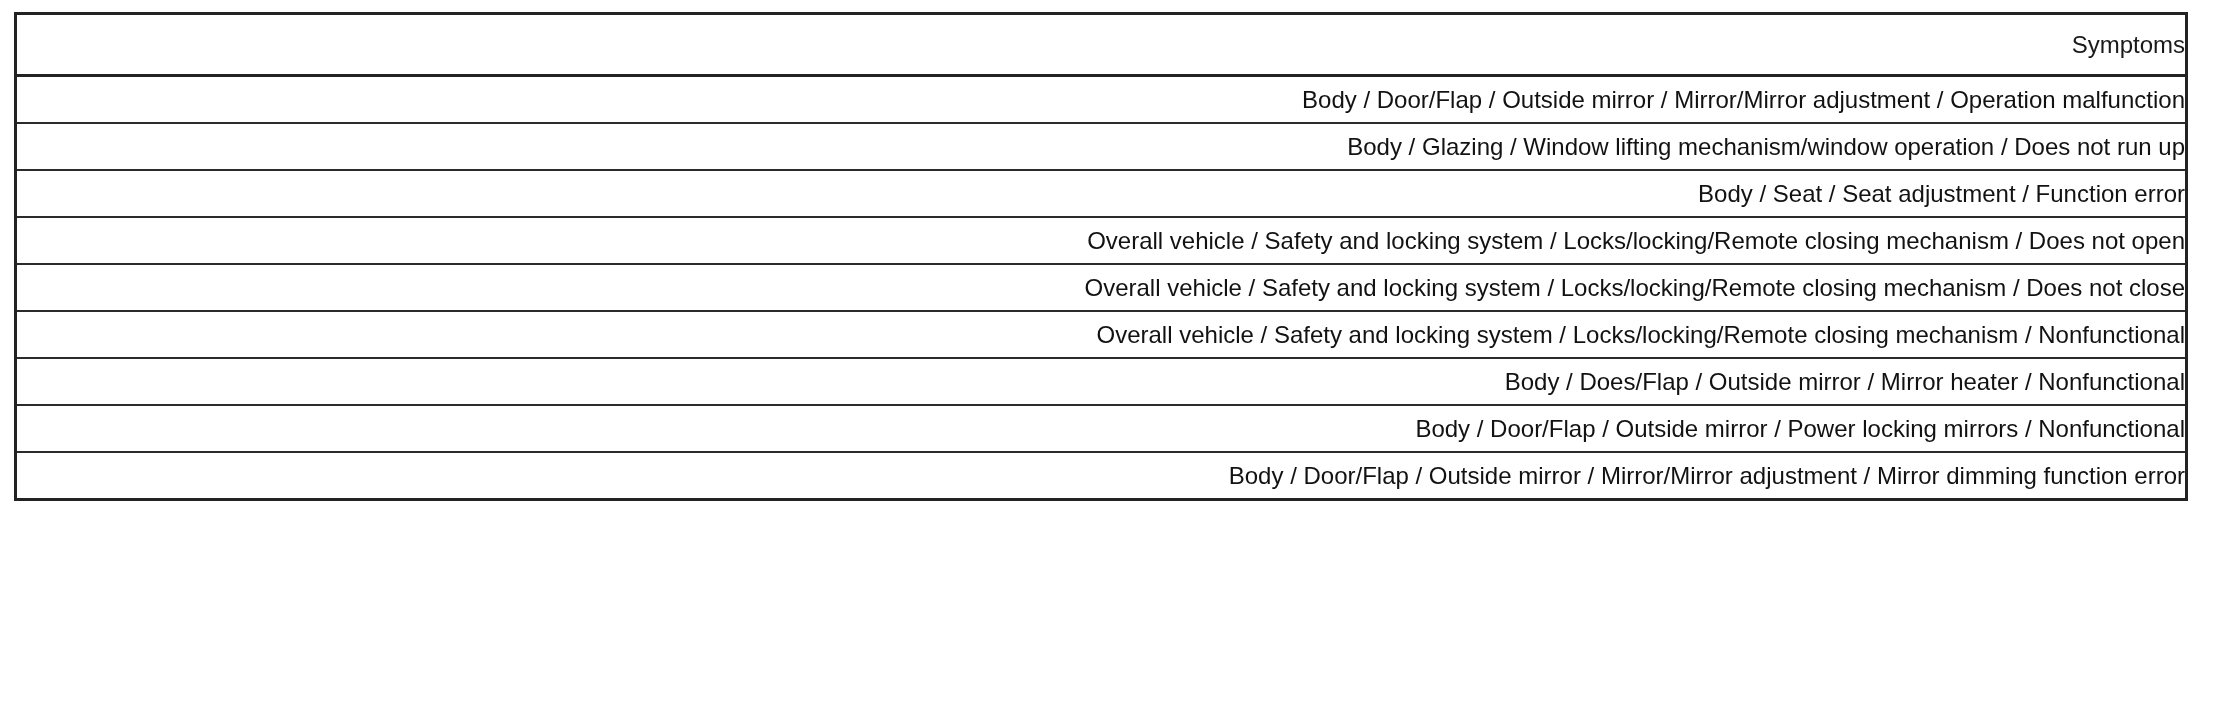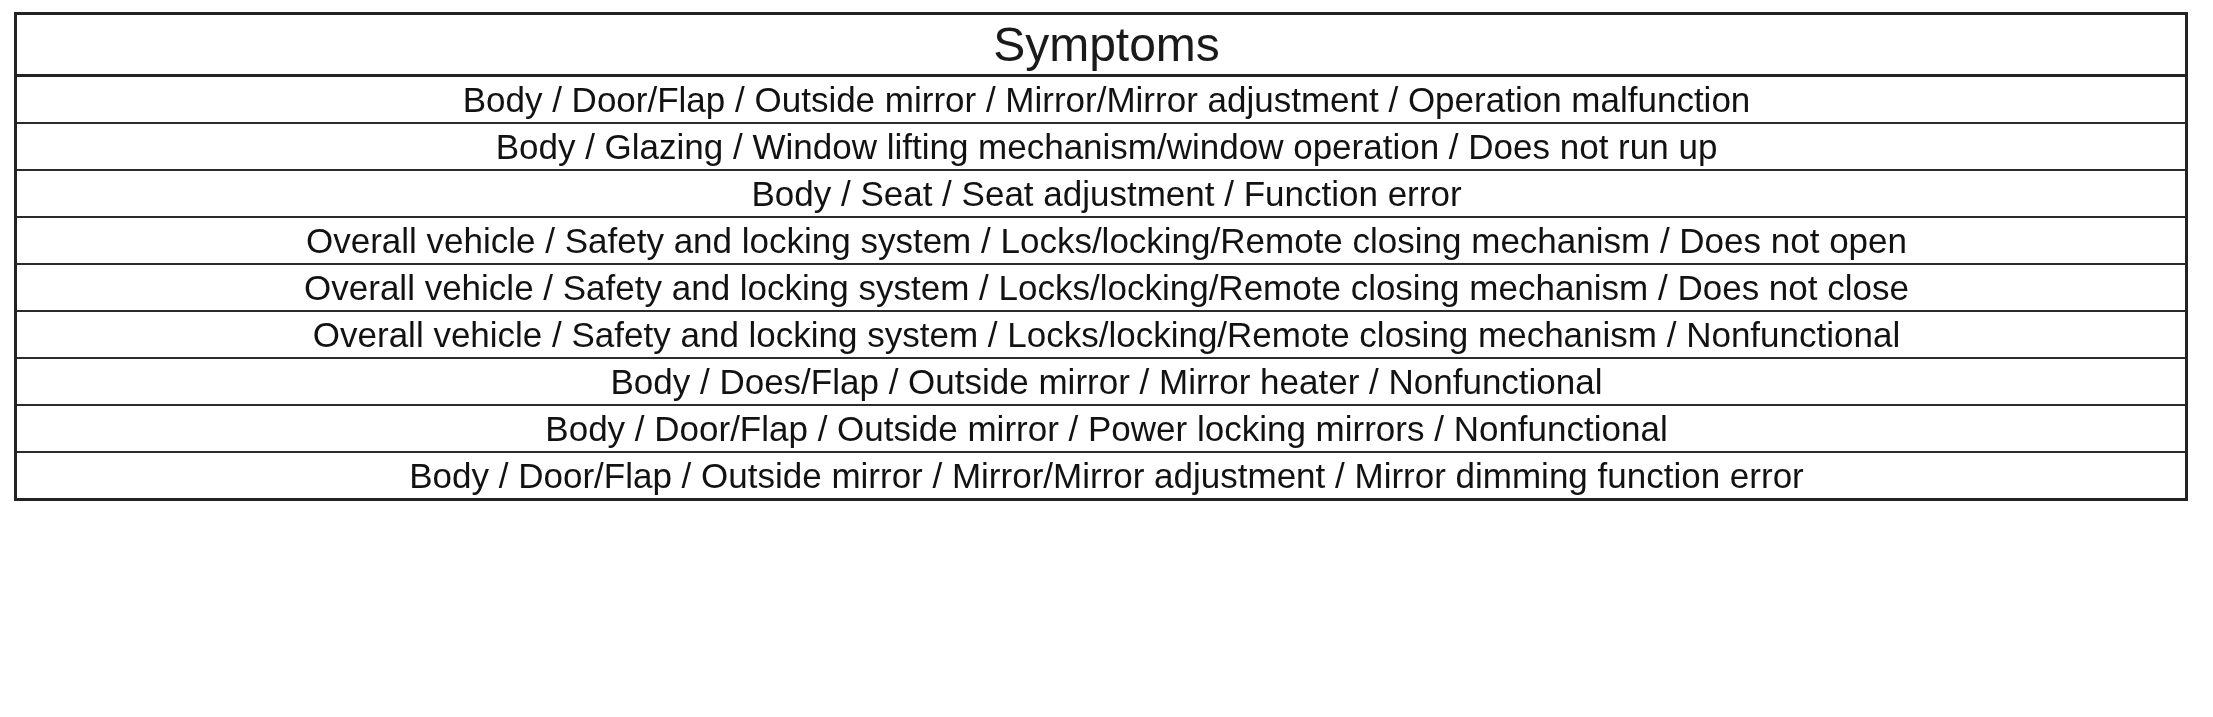--- a/index.html
+++ b/index.html
@@ -34,37 +34,37 @@
     width: 100%;
     border-collapse: collapse;
     table-layout: fixed;
     background: #ffffff;
     border: 3px solid #232323;
   }
 
   table.symptoms-table tr.header-row th {
     border: 0;
     border-bottom: 3px solid #232323;
-    text-align: center;
+    text-align: right;
     font-weight: normal;
     color: #1a1a1a;
-    font-size: 48px;
+    font-size: 24px;
     line-height: 1;
     height: 59px;
     padding: 0 0 0 11px;
     vertical-align: middle;
     white-space: nowrap;
   }
 
   table.symptoms-table tr.data-row td {
     border: 0;
     border-top: 2px solid #2b2b2b;
-    text-align: center;
+    text-align: right;
     color: #121212;
-    font-size: 35px;
+    font-size: 24px;
     line-height: 1;
     height: 45px;
     padding: 0 0 0 11px;
     vertical-align: middle;
     white-space: nowrap;
     overflow: hidden;
     text-overflow: clip;
   }
 
   table.symptoms-table tr.data-row:first-of-type td {

